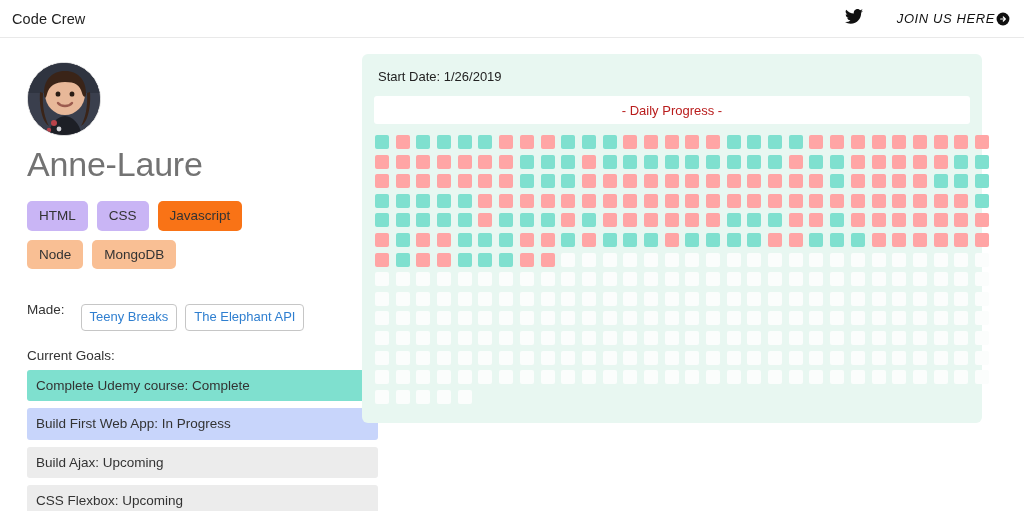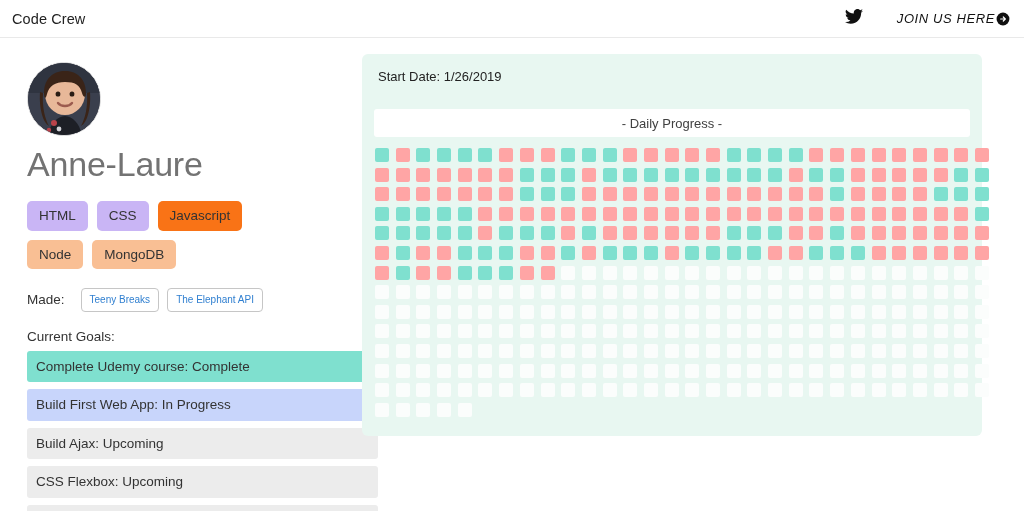--- a/index.html
+++ b/index.html
@@ -103,26 +103,27 @@
     align-items: center;
     gap: 16px;
     margin: 19px 0 0 3px;
     font-size: 13.5px;
   }
   .made-label { color: #333; }
   .made-link {
     border: 1px solid #c6c6c6;
     border-radius: 4px;
     padding: 5px 8px;
-    font-size: 10px;
+    font-size: 13px;
     color: #2f7fd0;
     background: #fff;
     text-decoration: none;
     line-height: 1.15;
     white-space: nowrap;
+    margin-top: 16px;
   }
 
   
   .goals-label {
     margin: 17px 0 7px 3px;
     font-size: 13.5px;
     color: #333;
   }
   .goals-list { margin-left: 3px; }
   .goal {
@@ -155,29 +156,29 @@
   }
   .hours-badge {
     background: #7fe0cf;
     font-size: 13px;
     color: #1d1d1d;
     padding: 3px 5px;
     border-radius: 2px;
     line-height: 1.15;
   }
   .daily-bar {
-    margin-top: 22px;
+    margin-top: 9px;
     background: #ffffff;
     border-radius: 3px;
     height: 28px;
     display: flex;
     align-items: center;
     justify-content: center;
     font-size: 13px;
-    color: #404040;
+    color: #b91c1c;
   }
   .grid {
     margin-top: 11px;
     display: grid;
     grid-template-columns: repeat(30, 20.7px);
     grid-auto-rows: 19.6px;
     padding-left: 1px;
   }
   .cell {
     width: 14px;

